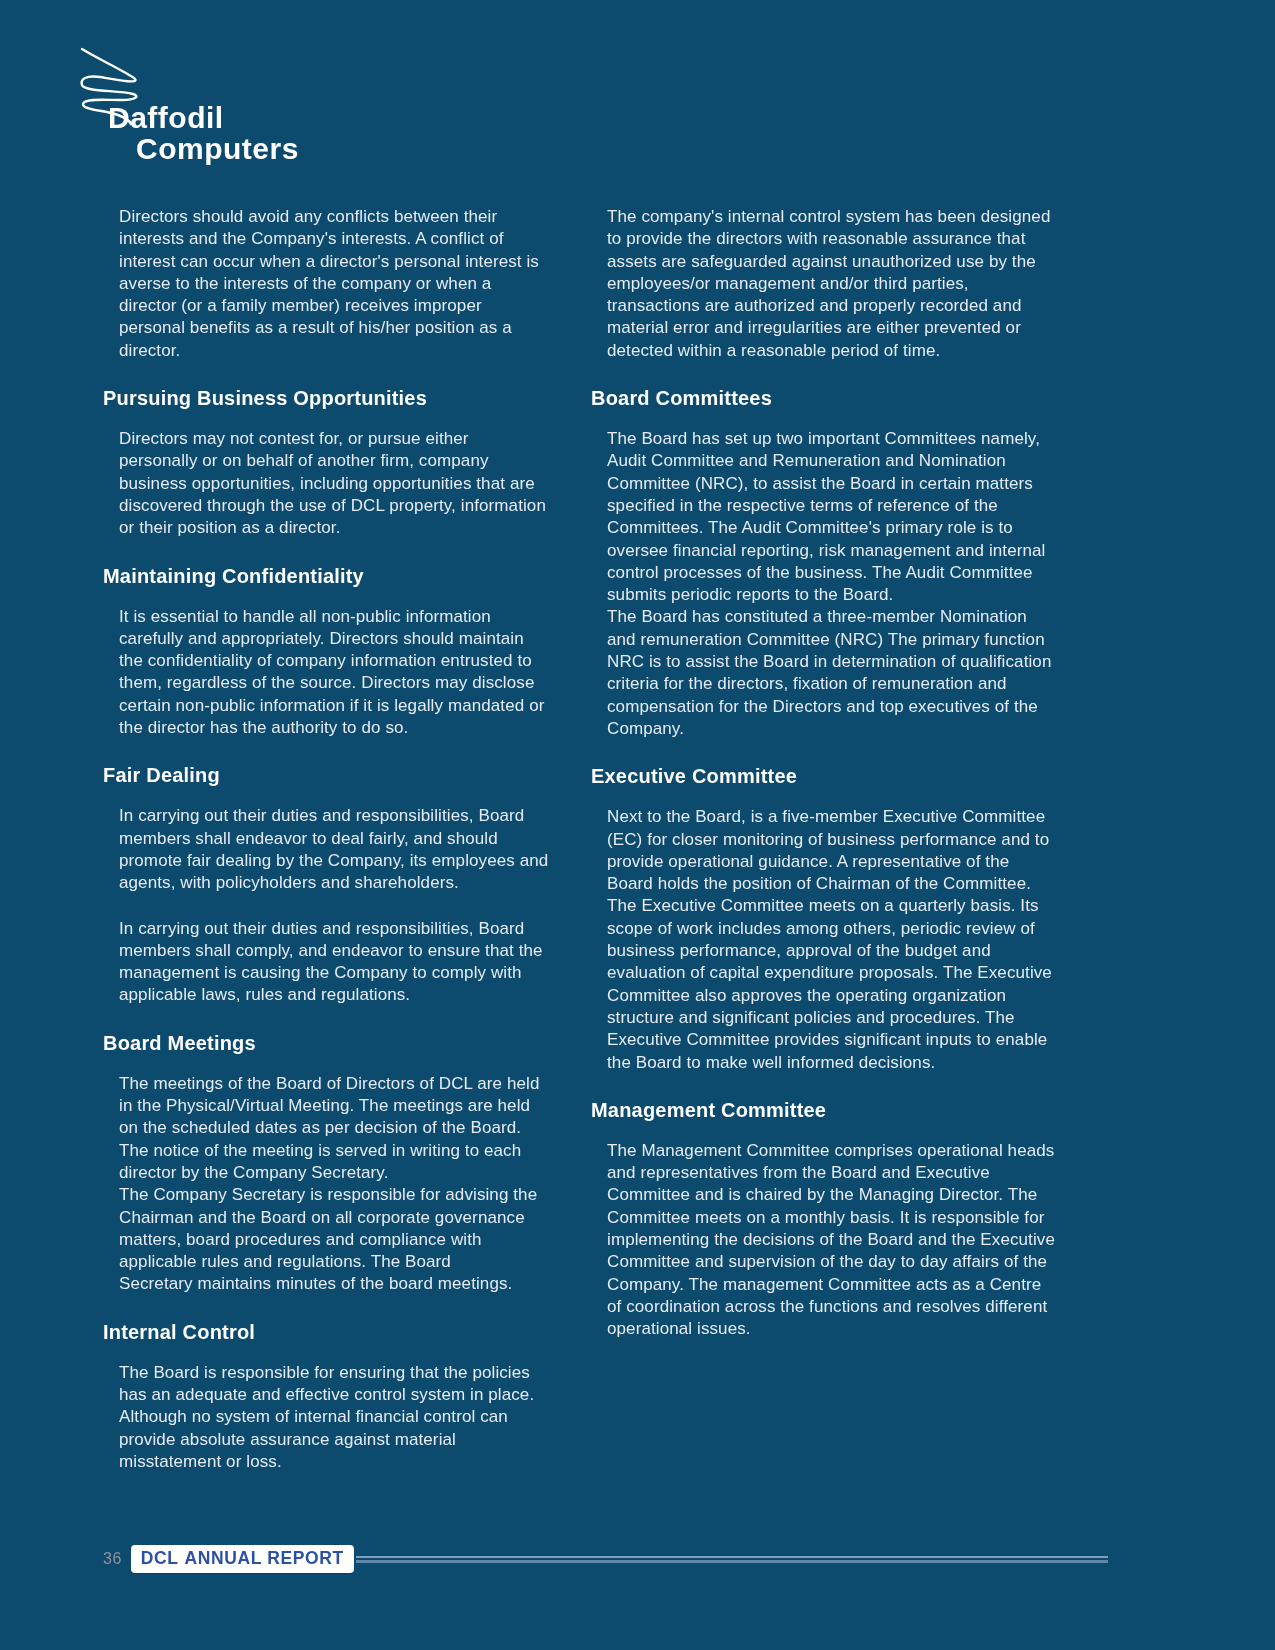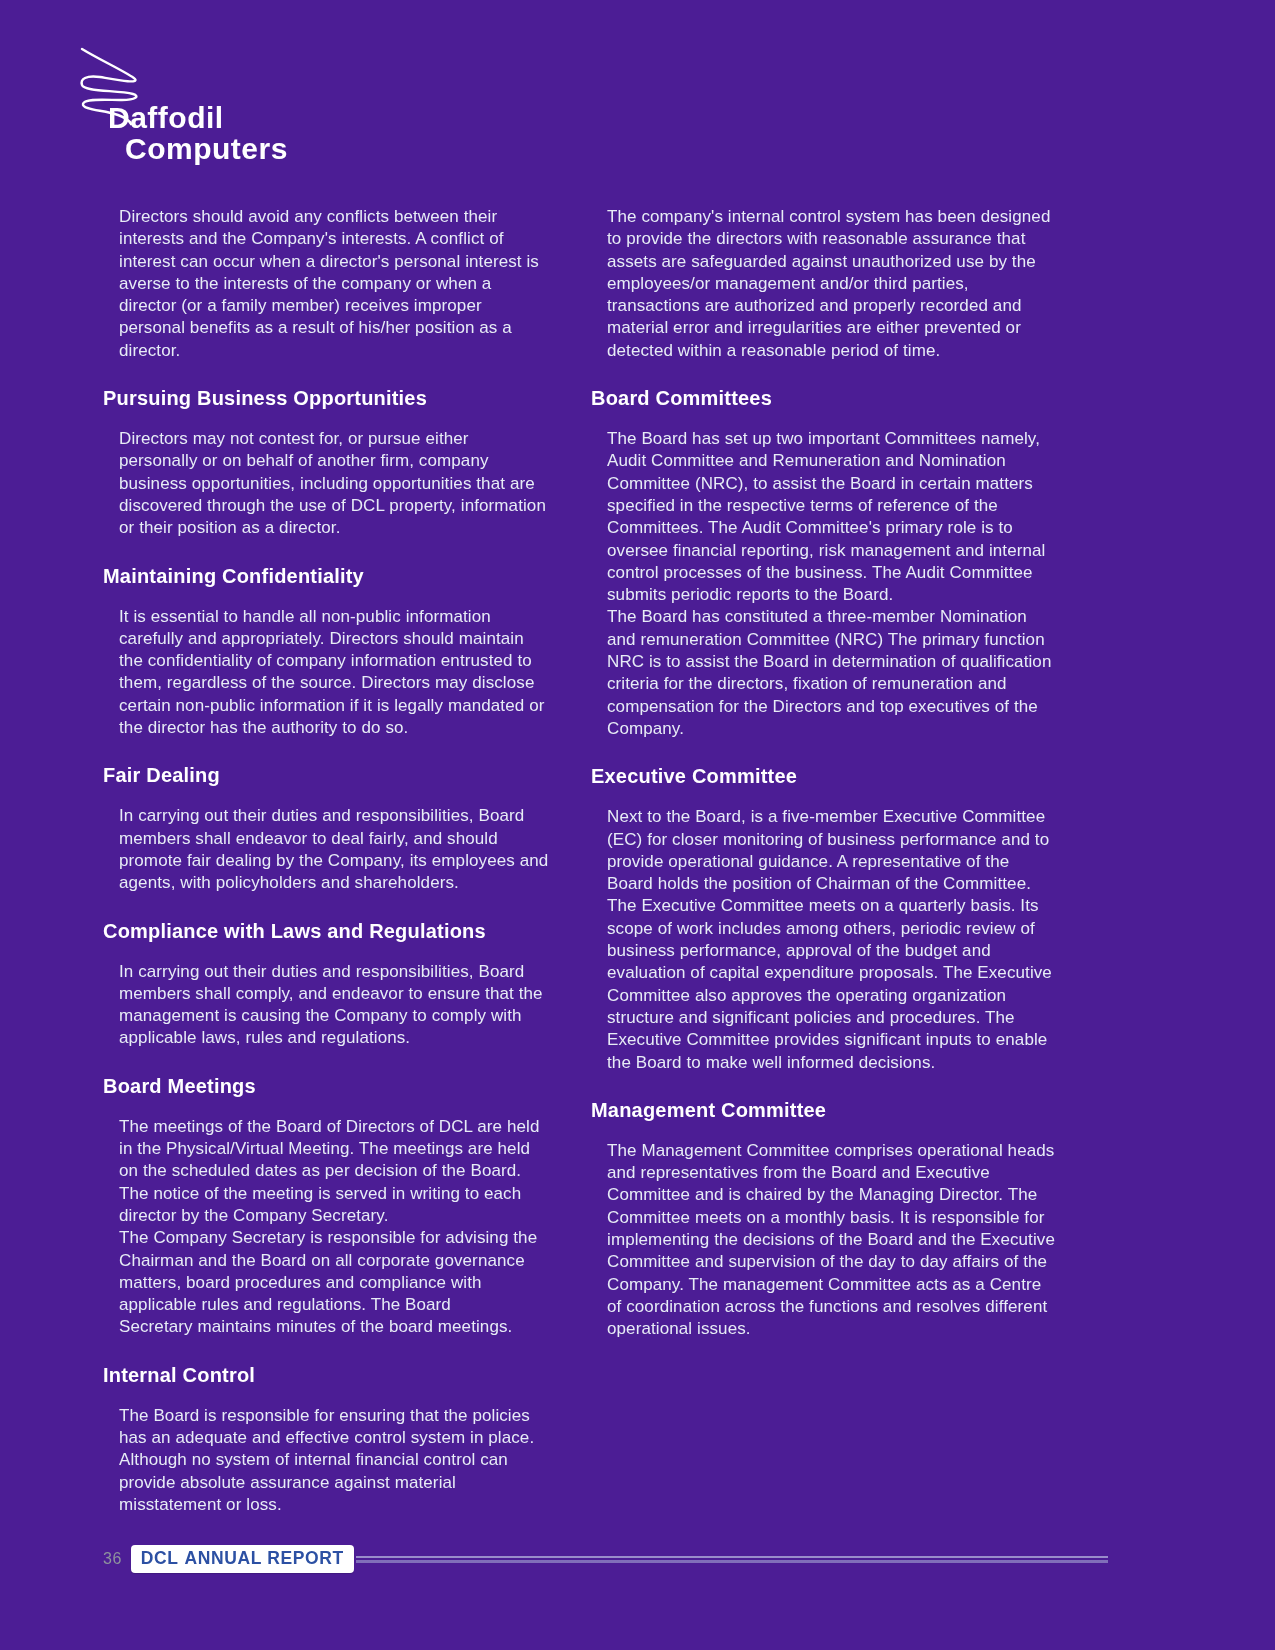--- a/index.html
+++ b/index.html
@@ -1,28 +1,28 @@
 <!DOCTYPE html>
 <html><head>
 <meta charset="utf-8">
 <style>
   html,body{margin:0;padding:0;}
   .page{
     position:relative;
     width:1275px;height:1650px;
-    background:#4c1d95;
+    background:#0c4a6e;
     font-family:"Liberation Sans", sans-serif;
     overflow:hidden;
   }
   
   .logo{position:absolute;left:70px;top:40px;}
   .logo-swoosh{position:absolute;left:8px;top:6px;}
   .logo-text{position:absolute;left:38px;top:62px;color:#ffffff;font-weight:bold;}
   .logo-l1{font-size:30px;line-height:31px;letter-spacing:0.5px;}
-  .logo-l2{font-size:30px;line-height:31px;letter-spacing:0.5px;margin-left:17px;}
+  .logo-l2{font-size:30px;line-height:31px;letter-spacing:0.5px;margin-left:28px;}
   
   .columns{
     position:absolute;left:103px;top:190px;width:1075px;
     display:flex;gap:26px;
   }
   .col{flex:0 0 auto;}
   .col-left{width:462px;}
   .col-right{width:483px;}
   .sec{margin:0 0 23px 0;}
   .sec h2{
@@ -94,21 +94,20 @@
       </div>
       <div class="sec">
         <h2>Maintaining Confidentiality</h2>
         <p>It is essential to handle all non-public information carefully and appropriately. Directors should maintain the confidentiality of company information entrusted to them, regardless of the source. Directors may disclose certain non-public information if it is legally mandated or the director has the authority to do so.</p>
       </div>
       <div class="sec">
         <h2>Fair Dealing</h2>
         <p>In carrying out their duties and responsibilities, Board members shall endeavor to deal fairly, and should promote fair dealing by the Company, its employees and agents, with policyholders and shareholders.</p>
       </div>
       <div class="sec">
-        <h2>Compliance with Laws and Regulations</h2>
         <p>In carrying out their duties and responsibilities, Board members shall comply, and endeavor to ensure that the management is causing the Company to comply with applicable laws, rules and regulations.</p>
       </div>
       <div class="sec">
         <h2>Board Meetings</h2>
         <p>The meetings of the Board of Directors of DCL are held in the Physical/Virtual Meeting. The meetings are held on the scheduled dates as per decision of the Board. The notice of the meeting is served in writing to each director by the Company Secretary.
 The Company Secretary is responsible for advising the Chairman and the Board on all corporate governance matters, board procedures and compliance with applicable rules and regulations. The Board
 Secretary maintains minutes of the board meetings.</p>
       </div>
       <div class="sec">
         <h2>Internal Control</h2>

